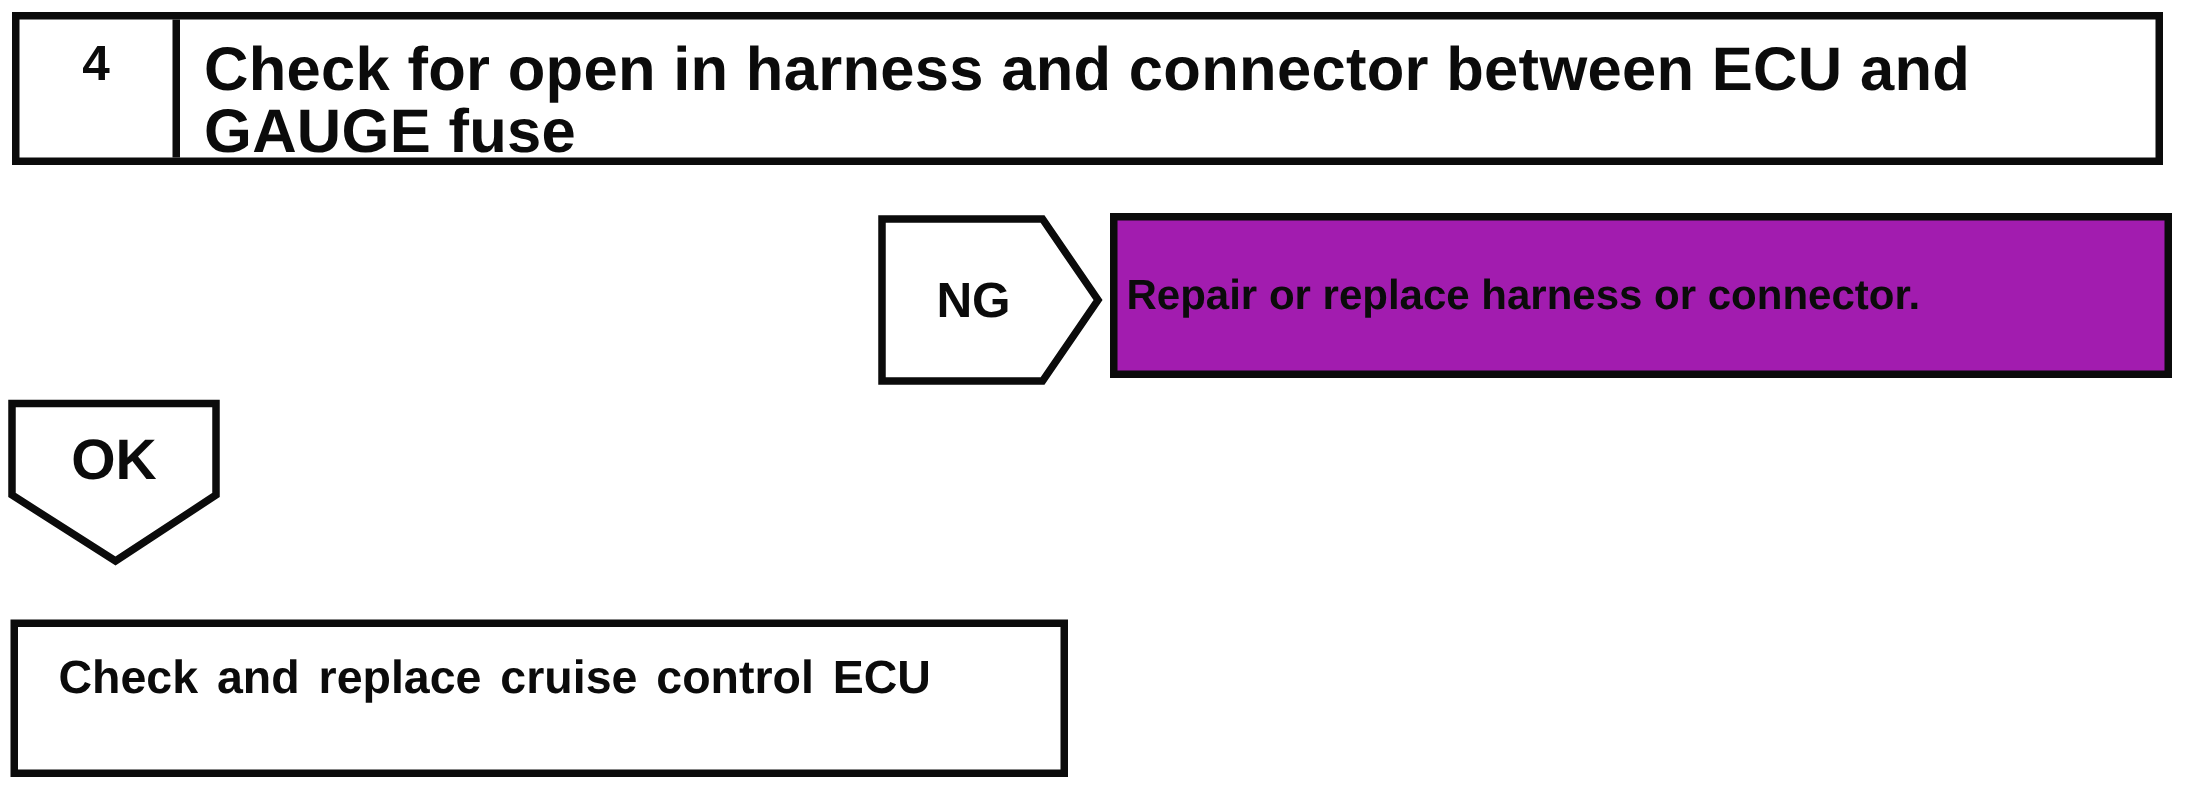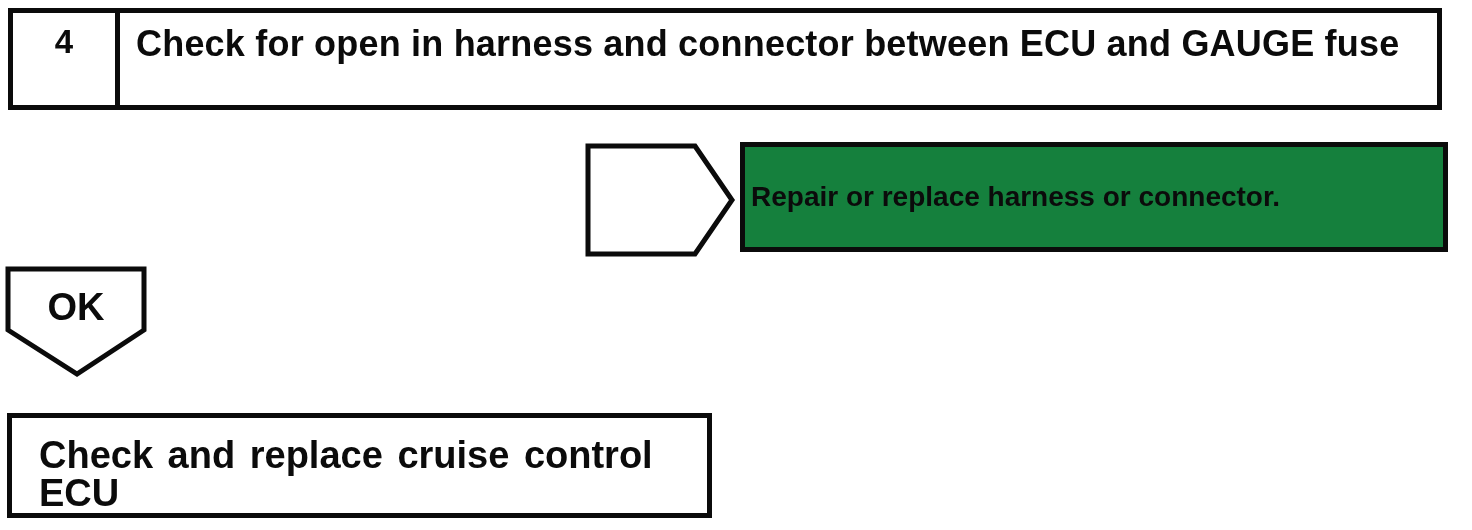--- a/index.html
+++ b/index.html
@@ -36,21 +36,21 @@
     box-sizing: border-box;
     display: flex;
     justify-content: center;
     padding-top: 12px;
     font-size: 33px;
     line-height: 1;
   }
   .step-text {
     flex: 1;
     padding: 13px 12px 0 16px;
-    font-size: 36px;
+    font-size: 41px;
     line-height: 1;
     letter-spacing: 0.2px;
   }
 
   
   .ng-shape {
     position: absolute;
     left: 585px;
     top: 143px;
   }
@@ -69,21 +69,21 @@
 
   
   .ng-box {
     position: absolute;
     left: 740px;
     top: 142px;
     width: 708px;
     height: 110px;
     border: 5px solid #0b0b0b;
     box-sizing: border-box;
-    background: #15803d;
+    background: #a21caf;
     display: flex;
     align-items: center;
     padding-left: 6px;
     font-size: 28px;
     line-height: 1;
   }
 
   
   .ok-shape {
     position: absolute;
@@ -107,38 +107,39 @@
   .final-box {
     position: absolute;
     left: 7px;
     top: 413px;
     width: 705px;
     height: 105px;
     border: 5px solid #0b0b0b;
     box-sizing: border-box;
     background: #ffffff;
     padding: 18px 0 0 27px;
-    font-size: 38px;
+    font-size: 31px;
     line-height: 1;
     word-spacing: 4px;
   }
 </style>
 </head>
 <body>
 
 <div id="canvas">
 
   <div class="step-box">
     <div class="step-num">4</div>
     <div class="step-text">Check for open in harness and connector between ECU and GAUGE fuse</div>
   </div>
 
   <svg class="ng-shape" width="152" height="114" viewBox="0 0 152 114">
     <polygon points="3,3 110,3 147,57 110,111 3,111" fill="#ffffff" stroke="#0b0b0b" stroke-width="5" stroke-linejoin="miter"></polygon>
   </svg>
+  <div class="ng-label">NG</div>
 
   <div class="ng-box">
     <span>Repair or replace harness or connector.</span>
   </div>
 
   <svg class="ok-shape" width="142" height="112" viewBox="0 0 142 112">
     <polygon points="3,3 139,3 139,64 72,108 3,64" fill="#ffffff" stroke="#0b0b0b" stroke-width="5" stroke-linejoin="miter"></polygon>
   </svg>
   <div class="ok-label">OK</div>
 

